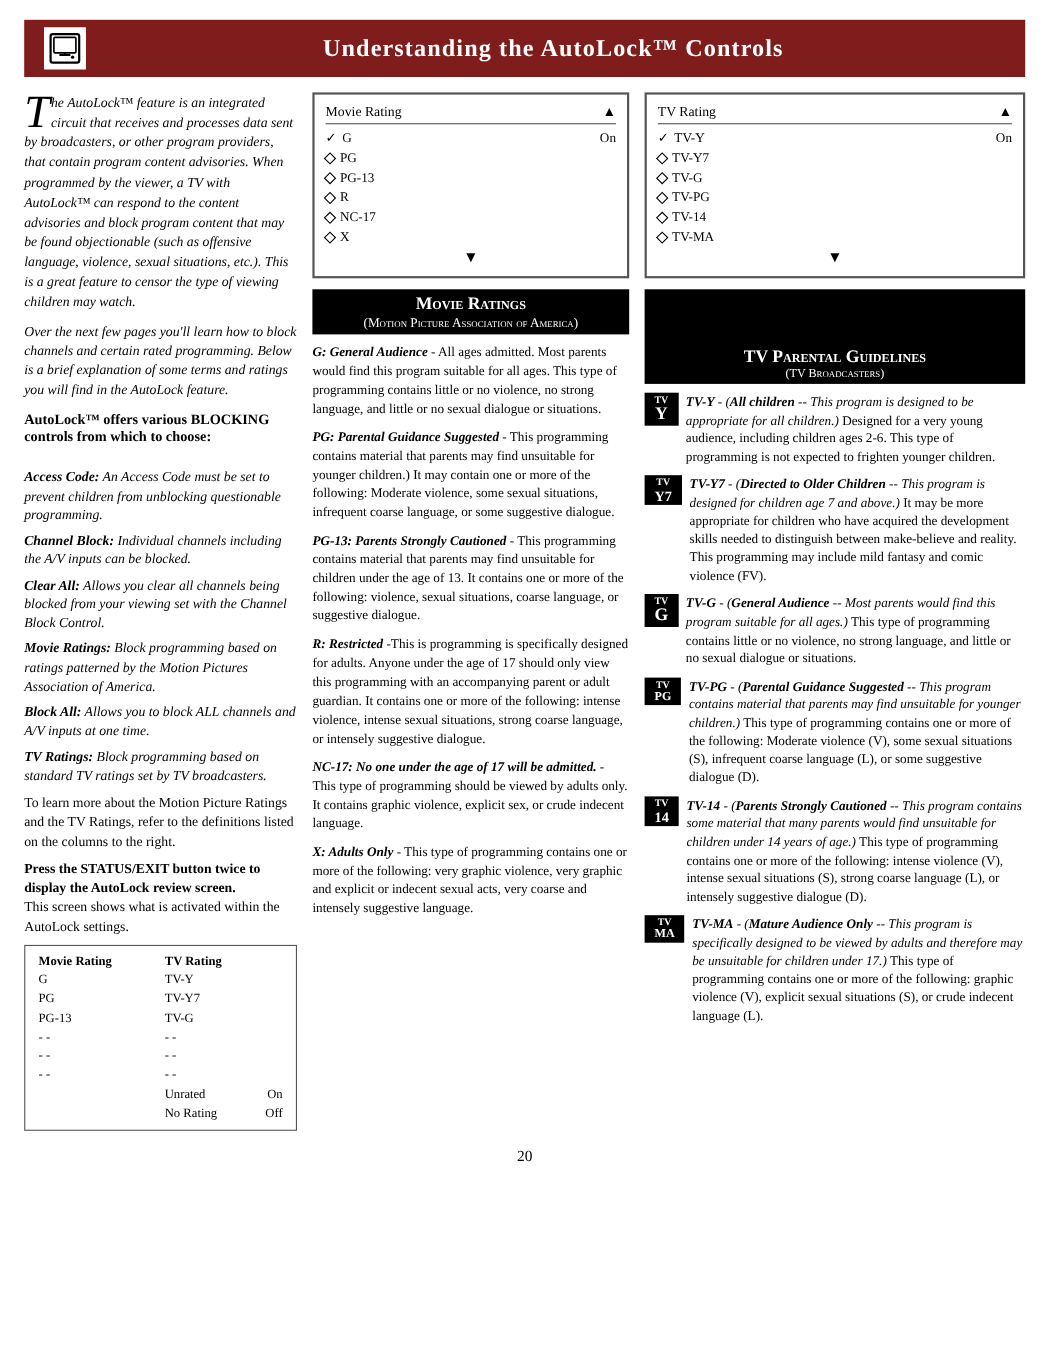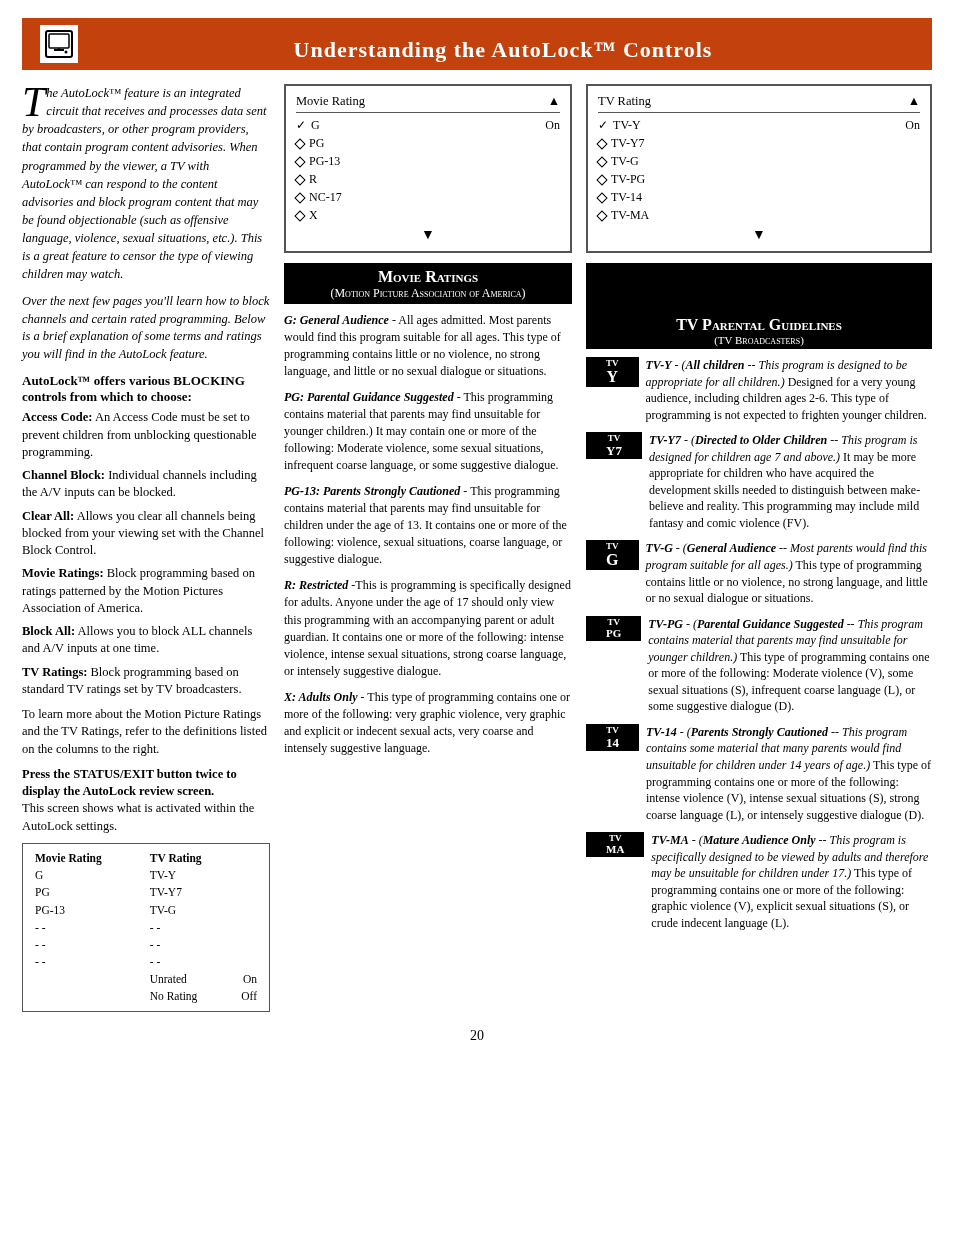--- a/index.html
+++ b/index.html
@@ -9,22 +9,22 @@
       font-size: 13px;
       color: #000;
       width: 954px;
       min-height: 1235px;
       padding: 18px 22px 18px 22px;
     }
 
     
     .page-header {
       display: flex;
-      align-items: flex-end;
-      background: #c2410c;
+      align-items: center;
+      background: #7f1d1d;
       color: #fff;
       padding: 7px 18px;
       margin-bottom: 14px;
     }
     .header-icon {
       width: 38px;
       height: 38px;
       border: 2px solid #fff;
       background: #fff;
       display: flex;
@@ -89,24 +89,24 @@
       line-height: 1.4;
       margin-bottom: 10px;
       font-style: italic;
     }
     .next-pages-text strong { font-weight: normal; font-style: italic; }
 
     .blocking-section { margin-bottom: 8px; }
     .blocking-title {
       font-weight: bold;
       font-size: 13px;
-      margin-bottom: 4px;
-    }
-
-    .term-block { margin-bottom: 6px; font-size: 12.5px; line-height: 1.38; }
+      margin-bottom: 20px;
+    }
+
+    .term-block { margin-bottom: 6px; font-size: 12.5px; line-height: 1.38; font-style: italic; }
     .term-block .term-name { font-weight: bold; }
 
     .status-section { margin-bottom: 8px; font-size: 12.5px; line-height: 1.38; }
     .status-section strong { font-weight: bold; }
 
     
     .rating-box {
       border: 1px solid #555;
       padding: 6px 8px;
       font-size: 11.5px;
@@ -217,21 +217,21 @@
       display: flex;
       flex-direction: column;
       align-items: center;
       justify-content: flex-start;
     }
     .tv-badge-box {
       background: #000;
       color: #fff;
       font-weight: bold;
       text-align: center;
-      padding: 2px 20px;
+      padding: 2px 9px;
       font-size: 11px;
       line-height: 1.1;
       min-width: 28px;
     }
     .tv-badge-box .badge-top { font-size: 9px; display: block; }
     .tv-badge-box .badge-main { font-size: 16px; display: block; font-weight: 900; line-height: 1; }
 
     .tv-desc em { font-style: italic; }
     .tv-desc strong { font-weight: bold; }
 
@@ -401,20 +401,23 @@
     </div>
 
     <div class="rating-desc">
       <span class="rd-title">PG-13: Parents Strongly Cautioned</span> - This programming contains material that parents may find unsuitable for children under the age of 13. It contains one or more of the following: violence, sexual situations, coarse language, or suggestive dialogue.
     </div>
 
     <div class="rating-desc">
       <span class="rd-title">R: Restricted</span> -This is programming is specifically designed for adults. Anyone under the age of 17 should only view this programming with an accompanying parent or adult guardian. It contains one or more of the following: intense violence, intense sexual situations, strong coarse language, or intensely suggestive dialogue.
     </div>
 
+    <div class="rating-desc">
+      <span class="rd-title">NC-17: No one under the age of 17 will be admitted.</span> - This type of programming should be viewed by adults only. It contains graphic violence, explicit sex, or crude indecent language.
+    </div>
 
     <div class="rating-desc">
       <span class="rd-title">X: Adults Only</span> - This type of programming contains one or more of the following: very graphic violence, very graphic and explicit or indecent sexual acts, very coarse and intensely suggestive language.
     </div>
 
   </div>
 
   <div class="col-right">
 
     <div class="screen-box">

